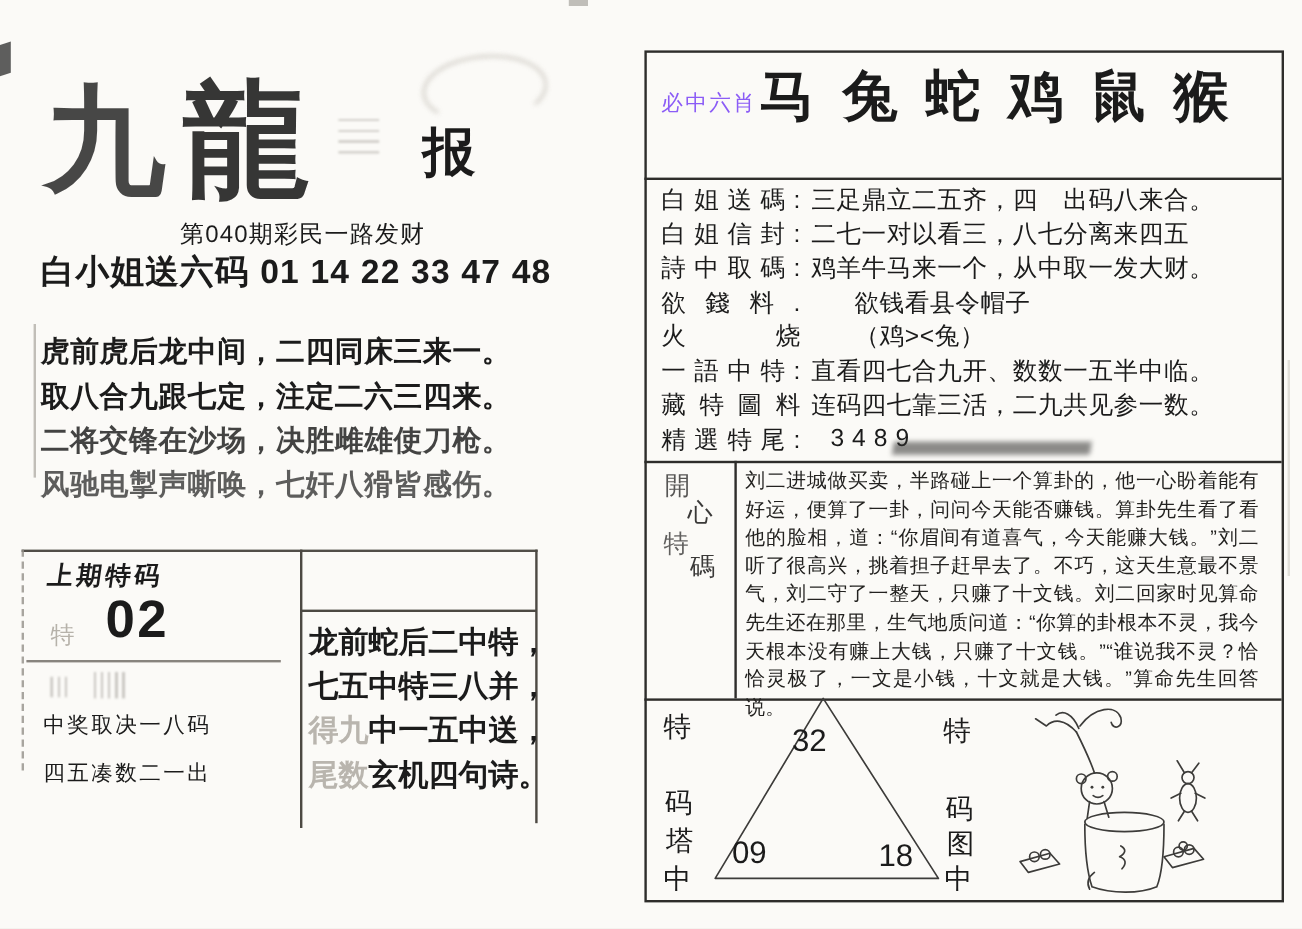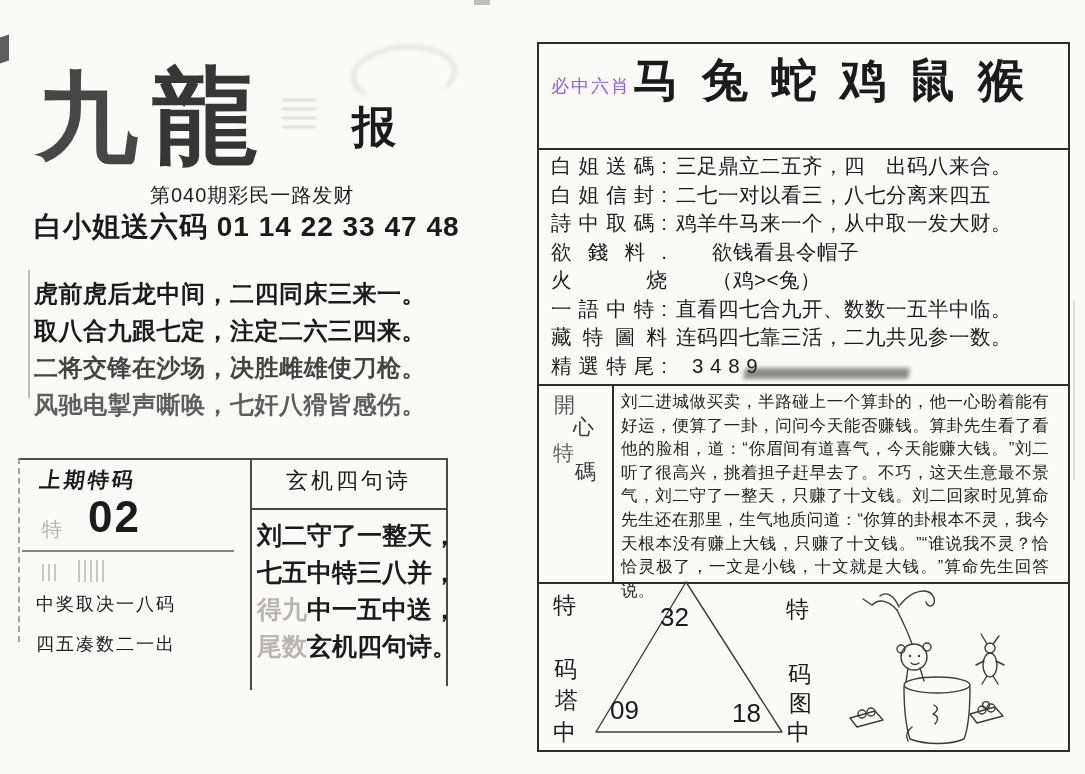--- a/index.html
+++ b/index.html
@@ -105,24 +105,23 @@
   <div class="abs pbox-right"></div>
   <div class="abs pbox-div"></div>
   <div class="abs prev-title">上期特码</div>
   <div class="abs te-label">特</div>
   <div class="abs te-value">02</div>
   <div class="abs p-underline"></div>
   <div class="abs smudge-a txt-smudge"></div>
   <div class="abs smudge-b txt-smudge"></div>
   <div class="abs note1">中奖取决一八码</div>
   <div class="abs note2">四五凑数二一出</div>
-  <div class="abs mystic-title">玄机四句诗</div>
   <div class="abs mystic-line"></div>
   <div class="abs mystic-poem">
-    <div><span class="dim"></span><span>刘二守了一整天，</span></div>
+    <div><span class="dim"></span><span>龙前蛇后二中特，</span></div>
     <div><span class="dim"></span><span>七五中特三八并，</span></div>
     <div><span class="dim">得九</span><span>中一五中送，</span></div>
     <div><span class="dim">尾数</span><span>玄机四句诗。</span></div>
   </div>
 
   <div class="abs main-box">
     <div class="mb hdr-line"></div>
     <div class="mb badge">必中六肖</div>
     <div class="mb zodiacs">马兔蛇鸡鼠猴</div>
 

